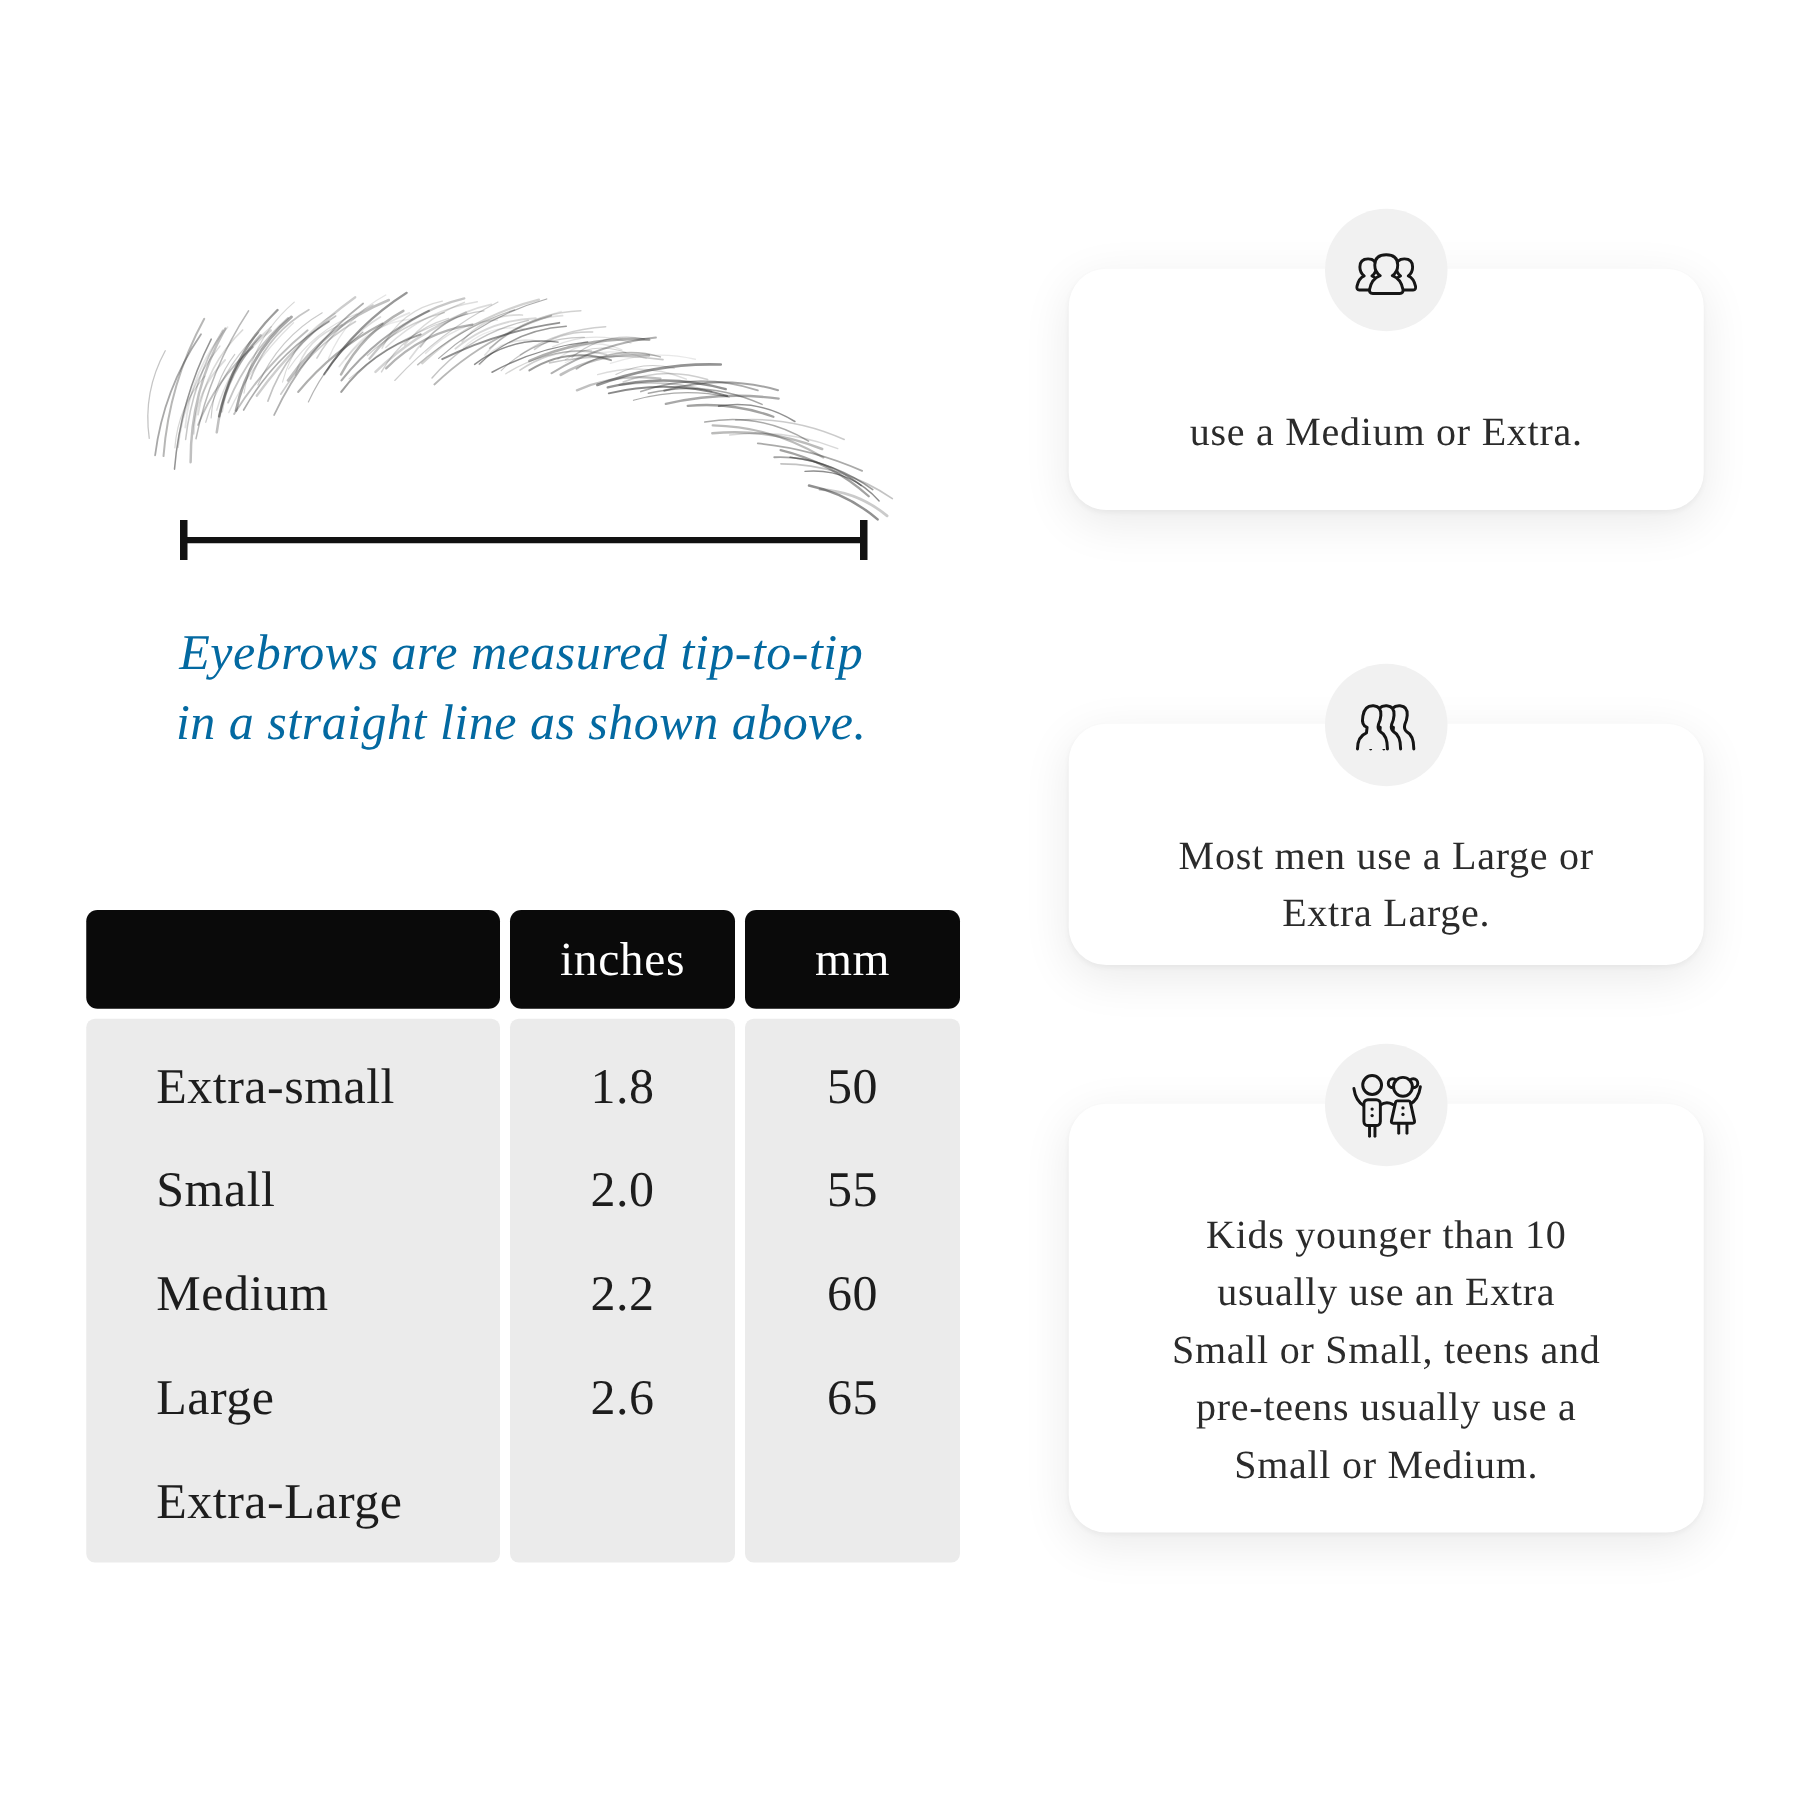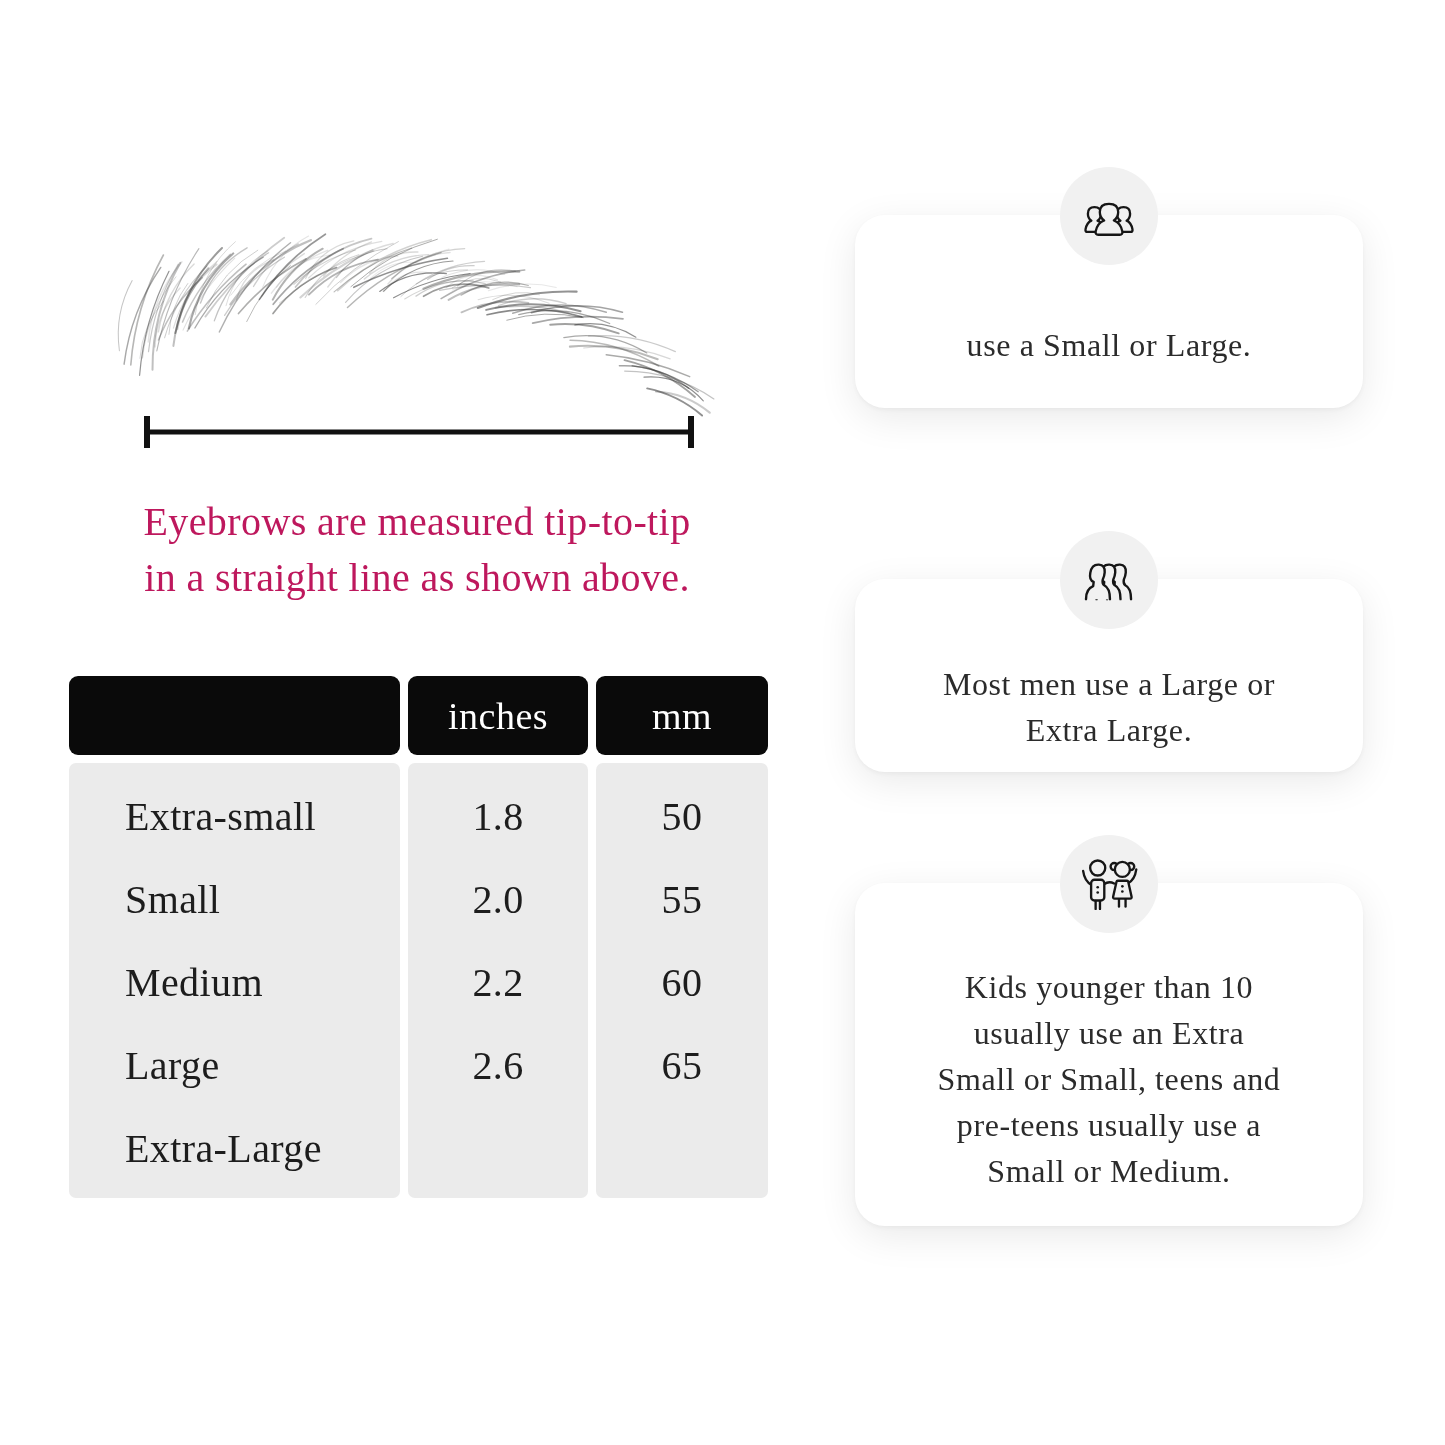--- a/index.html
+++ b/index.html
@@ -6,25 +6,25 @@
   .canvas{
     position:relative;width:1445px;height:1445px;background:#ffffff;overflow:hidden;
     font-family:"Liberation Serif","DejaVu Serif",serif;color:#1c1c1c;
   }
   
   .eyebrow-wrap{position:absolute;left:115px;top:228px;width:580px;height:195px;}
   .eyebrow-wrap svg{overflow:visible;display:block;}
   .measure-line-wrap{position:absolute;left:141px;top:412px;width:556px;height:40px;}
   .caption{
     position:absolute;left:55px;top:494px;width:724px;text-align:center;
-    font-size:40px;line-height:56px;color:#be185d;letter-spacing:.4px;white-space:nowrap;
+    font-size:40px;line-height:56px;color:#0369a1;letter-spacing:.4px;white-space:nowrap;font-style:italic;
   }
   
   .size-table{
-    position:absolute;left:69px;top:676px;
+    position:absolute;left:69px;top:728px;
     display:grid;grid-template-columns:331px 180px 172px;grid-template-rows:79px 435px;
     column-gap:8px;row-gap:8px;text-align:center;
   }
   .th{
     background:var(--header-bg,#0a0a0a);border-radius:9px;color:var(--header-fg,#ffffff);
     display:flex;align-items:center;justify-content:center;font-size:38px;letter-spacing:.5px;
   }
   .tb{
     background:var(--body-bg,#ebebeb);border-radius:7px;
     display:flex;flex-direction:column;padding-top:12px;box-sizing:border-box;
@@ -224,21 +224,21 @@
   </div>
 
   <div class="card card-1">
     <div class="icon-circle">
       <svg width="60" height="46" viewBox="0 0 64 48" xmlns="http://www.w3.org/2000/svg">
         <path class="ic-fill" d="M9 41 L24 41 Q26.5 41 26 38 Q24.5 31 19.8 29 Q23.5 26.5 23.5 21.5 Q23.5 14.5 16.5 14.5 Q9.5 14.5 9.5 21.5 Q9.5 26.5 13.2 29 Q8.5 31 7 38 Q6.5 41 9 41 Z"></path>
         <path class="ic-fill" d="M40 41 L55 41 Q57.5 41 57 38 Q55.5 31 50.8 29 Q54.5 26.5 54.5 21.5 Q54.5 14.5 47.5 14.5 Q40.5 14.5 40.5 21.5 Q40.5 26.5 44.2 29 Q39.5 31 38 38 Q37.5 41 40 41 Z"></path>
         <path class="ic-fill" d="M20.5 44 L43.5 44 Q46.8 44 46.2 40.4 Q44.5 31.5 37.2 28.8 Q41.8 25.8 41.8 19.8 Q41.8 11 32 11 Q22.2 11 22.2 19.8 Q22.2 25.8 26.8 28.8 Q19.5 31.5 17.8 40.4 Q17.2 44 20.5 44 Z"></path>
       </svg>
     </div>
-    <div class="card-line">use a Small or Large.</div>
+    <div class="card-line">use a Medium or Extra.</div>
   </div>
 
   <div class="card card-2">
     <div class="icon-circle">
       <svg width="58" height="46" viewBox="0 0 58 48" xmlns="http://www.w3.org/2000/svg">
         <path class="ic-fill" d="M27 44 Q27 33.5 34.5 30.5 L35 26 Q30 24.5 31.5 16.5 Q33 7.5 40.5 8 Q47 8.5 46.5 16 Q46.2 20 44.5 23.5 Q43.5 27.5 46 29.5 Q52 32.5 52 44"></path>
         <path class="ic-fill" d="M16 44 Q16 33.5 23.5 30.5 L24 26 Q19 24.5 20.5 16.5 Q22 7.5 29.5 8 Q36 8.5 35.5 16 Q35.2 20 33.5 23.5 Q32.5 27.5 35 29.5 Q41 32.5 41 44"></path>
         <path class="ic-fill" d="M5 44 Q5 33.5 12.5 30.5 L13 26 Q8 24.5 9.5 16.5 Q11 7.5 18.5 8 Q25 8.5 24.5 16 Q24.2 20 22.5 23.5 Q21.5 27.5 24 29.5 Q30 32.5 30 44"></path>
       </svg>
     </div>

